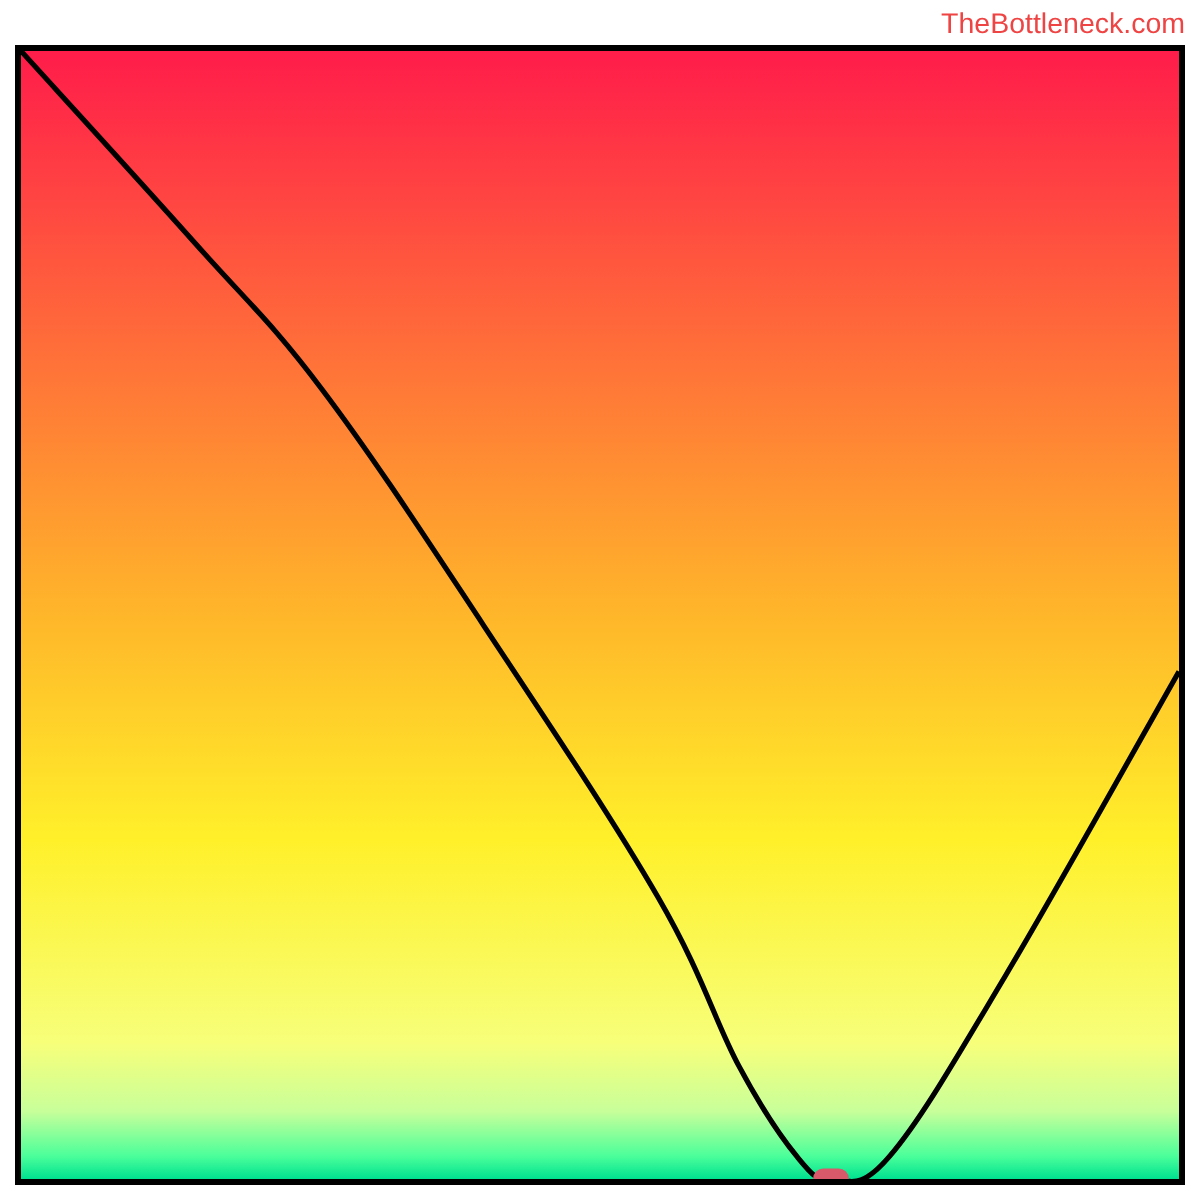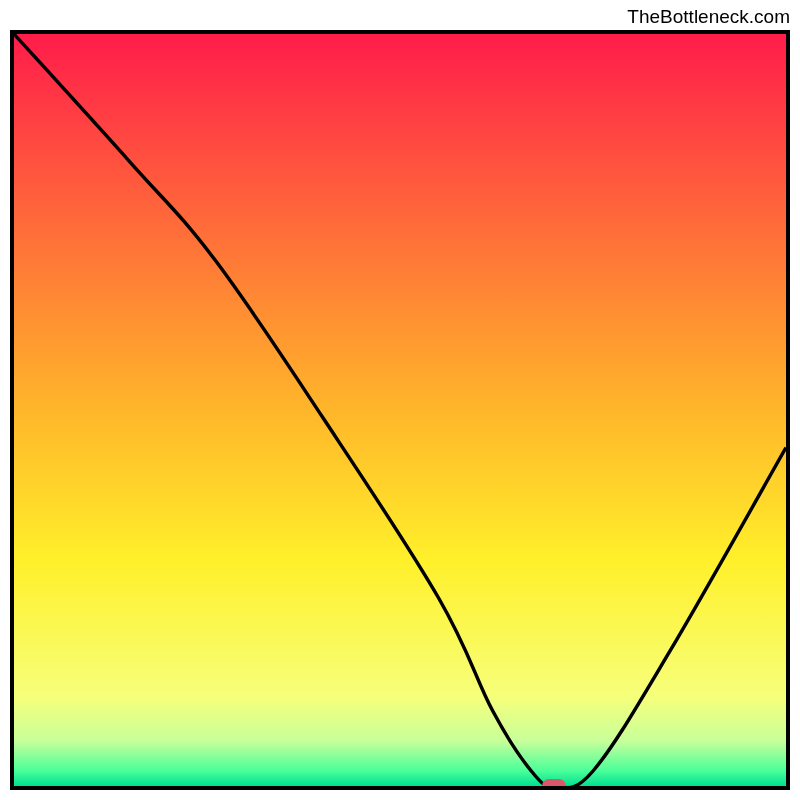--- a/index.html
+++ b/index.html
@@ -8,21 +8,21 @@
     width: 800px;
     height: 800px;
     background: #ffffff;
     font-family: Arial, sans-serif;
     position: relative;
   }
   .watermark {
     position: absolute;
     top: 6px;
     right: 10px;
-    color: #000000;
+    color: #ef4444;
     font-size: 19px;
     font-weight: 500;
     z-index: 10;
   }
   .chart-outer {
     position: absolute;
     top: 30px;
     left: 10px;
     width: 780px;
     height: 760px;

